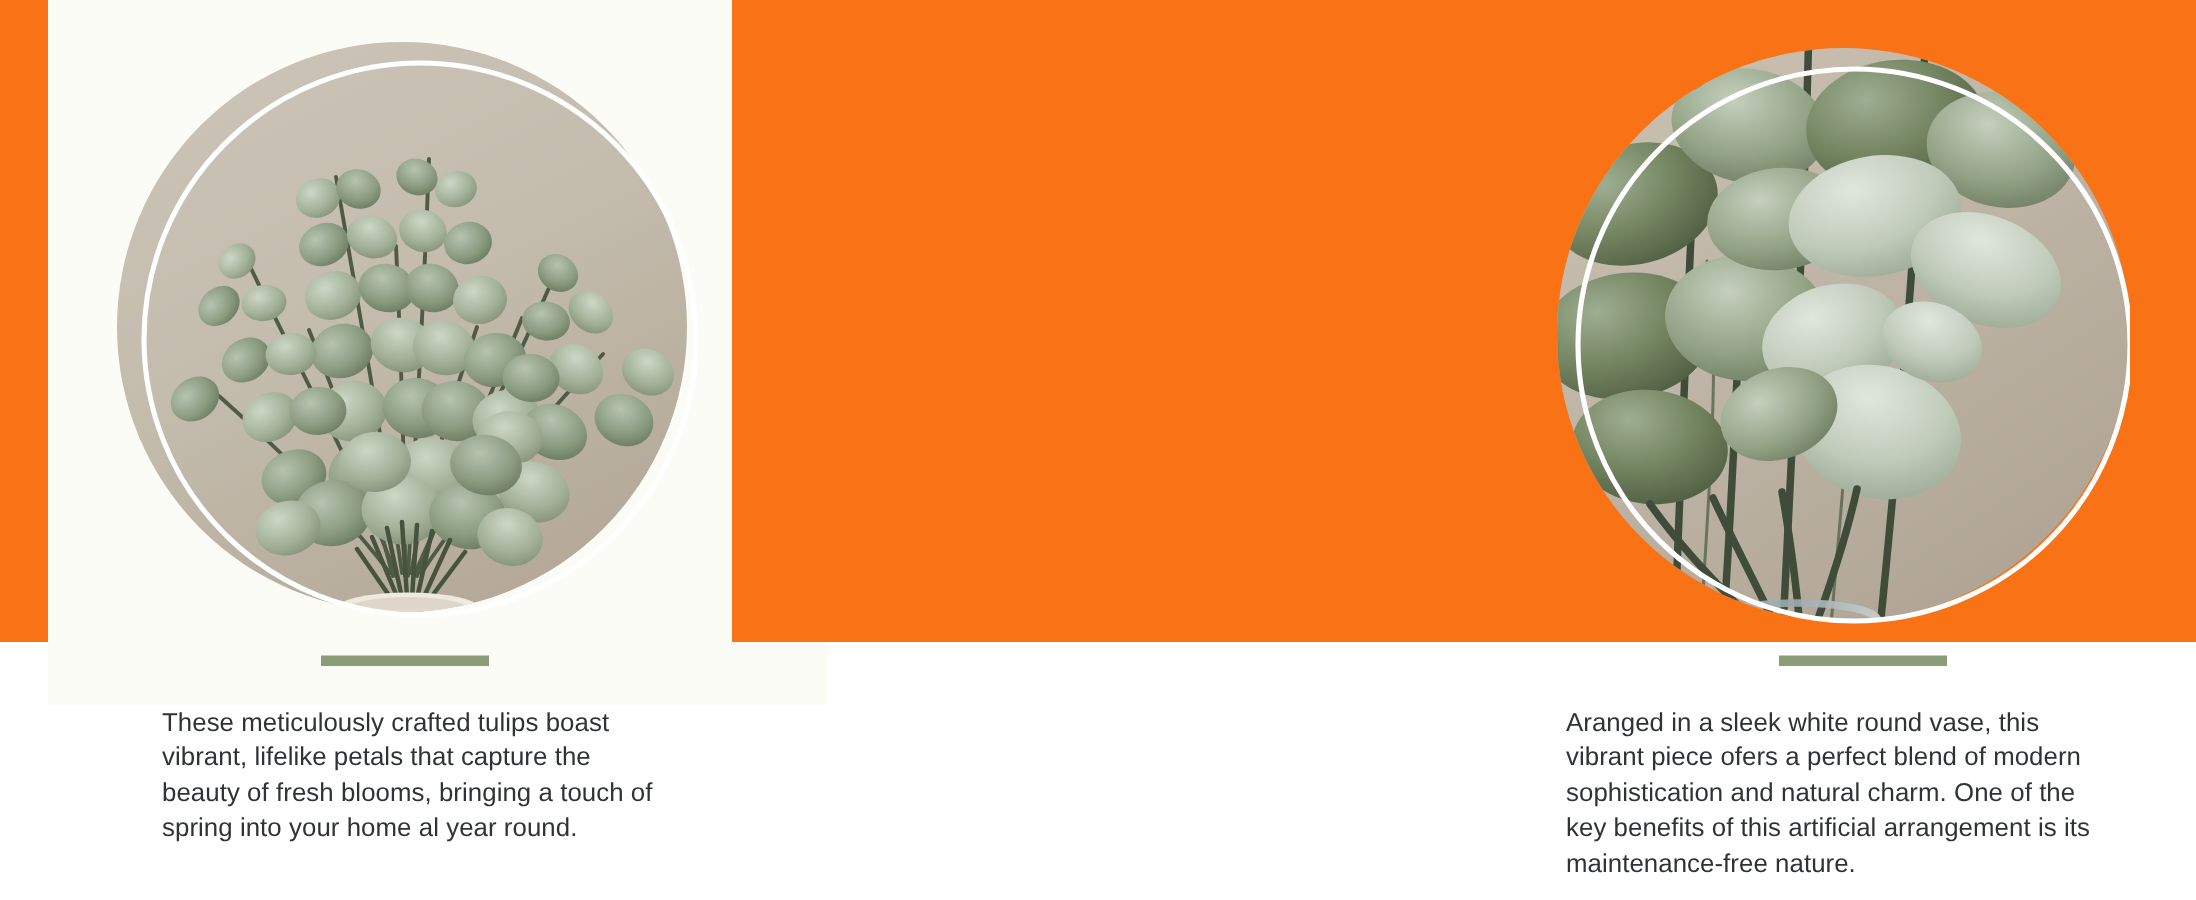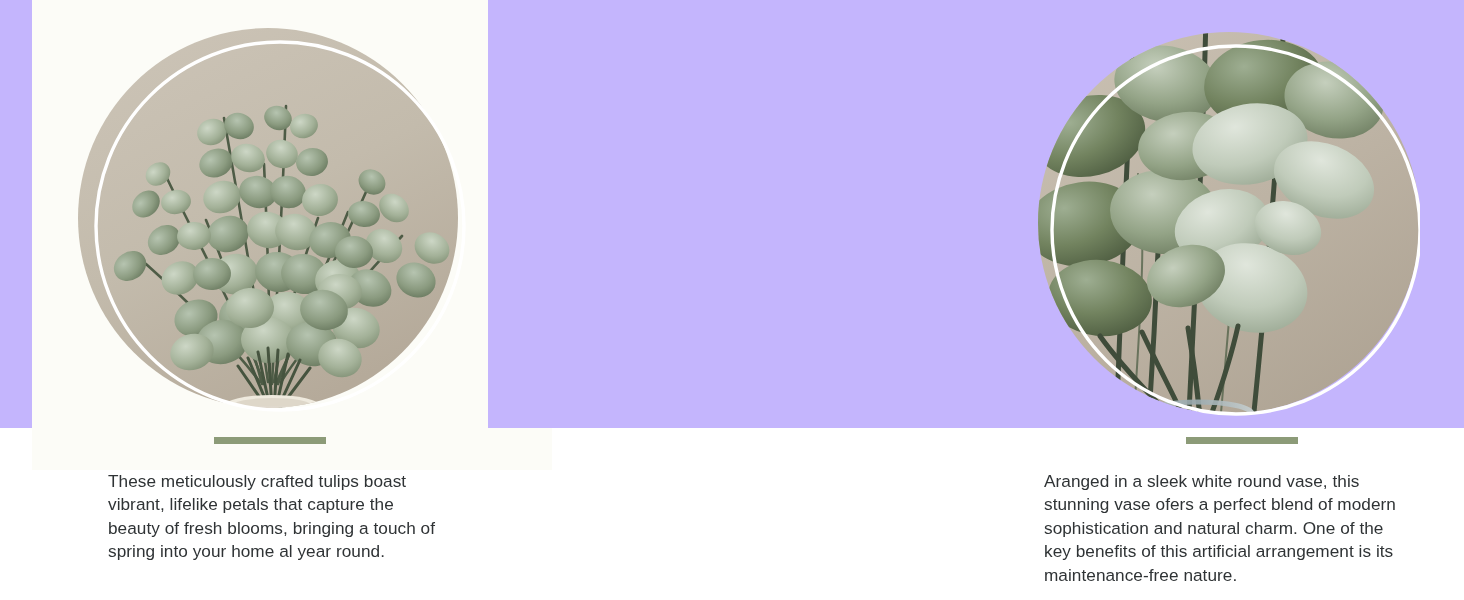--- a/index.html
+++ b/index.html
@@ -19,21 +19,21 @@
     width: 1464px;
     height: 600px;
     display: flex;
     background: #ffffff;
   }
   .panel {
     position: relative;
     width: 488px;
     height: 428px;
     flex: 0 0 488px;
-    background: #c4b5fd;
+    background: #f97316;
   }
   
   .panel-wash {
     position: absolute;
     left: 32px;
     top: 0;
     width: 520px;
     height: 470px;
     background: #fcfcf7;
     z-index: 0;
@@ -293,21 +293,21 @@
           </g>
         </g>
 
         <circle cx="198" cy="216" r="184" fill="none" stroke="#ffffff" stroke-width="3.4"></circle>
       </svg>
     </div>
 
     <div class="divider p2-divider"></div>
 
     <div class="caption p2-caption">Aranged in a sleek white round vase, this
-stunning vase ofers a perfect blend of modern
+vibrant piece ofers a perfect blend of modern
 sophistication and natural charm. One of the
 key benefits of this artificial arrangement is its
 maintenance-free nature.</div>
   </div>
 
   <div class="panel panel-3">
     <div class="panel-wash"></div>
 
   </div>
 

